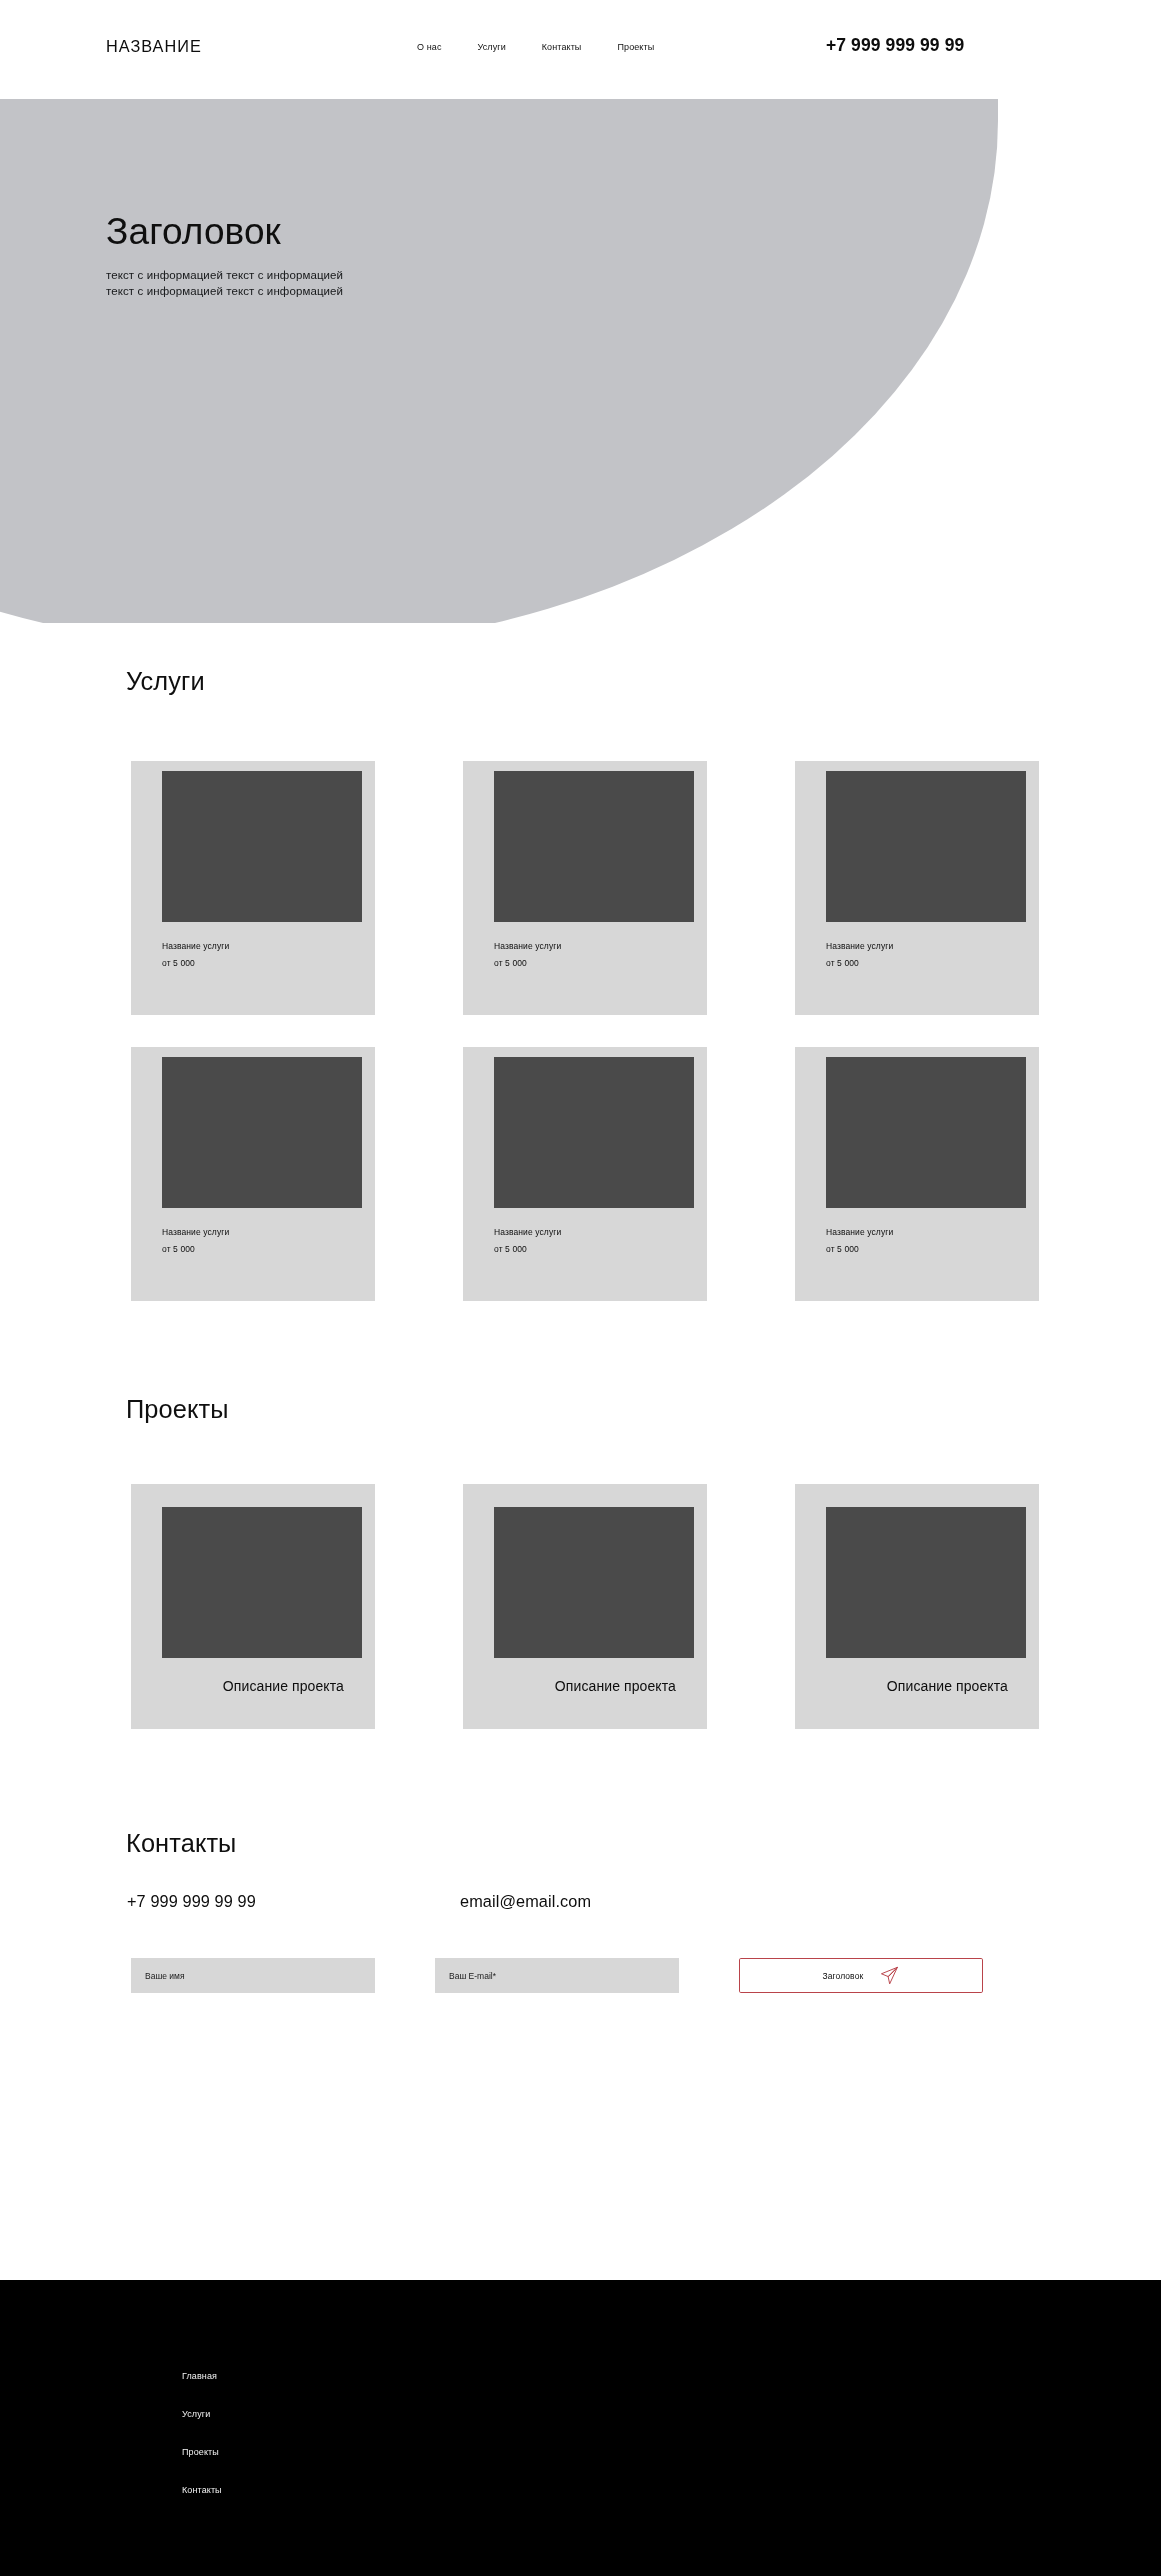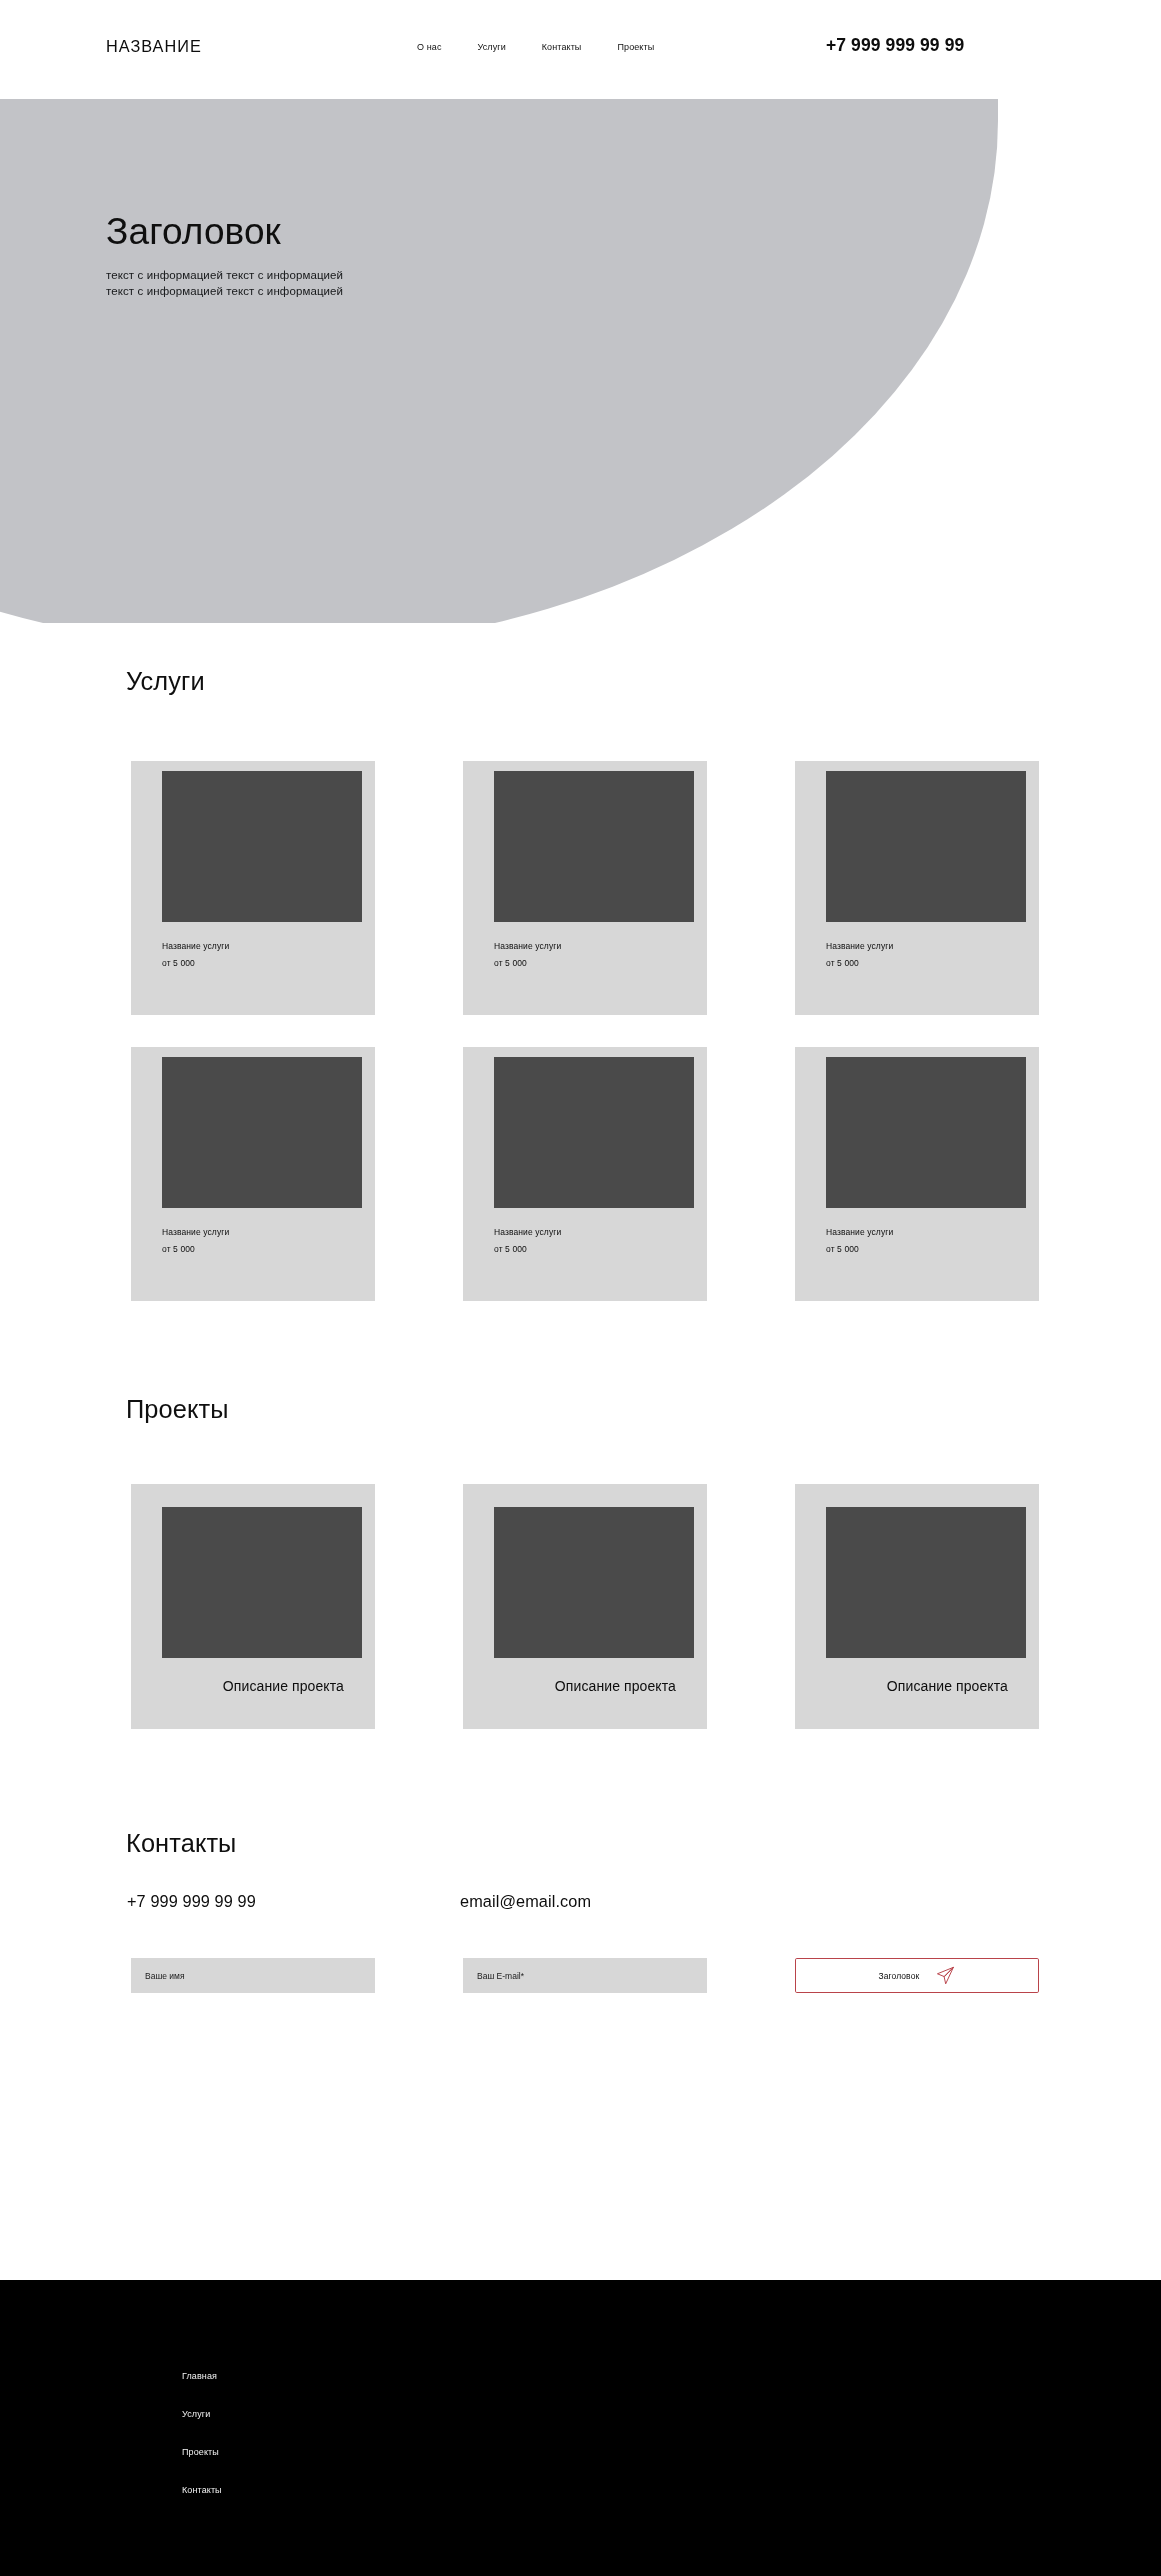--- a/index.html
+++ b/index.html
@@ -223,21 +223,21 @@
     font-size: 16.3px;
     color: #0d0d0d;
     letter-spacing: 0.1px;
     text-decoration: none;
     white-space: nowrap;
   }
 
   .contact-form {
     display: flex;
     padding-left: 131px;
-    gap: 88px;
+    gap: 60px;
     align-items: center;
   }
 
   .form-field {
     width: 244px;
     height: 35px;
     background: #d7d7d7;
     border: none;
     outline: none;
     padding: 0 14px;

